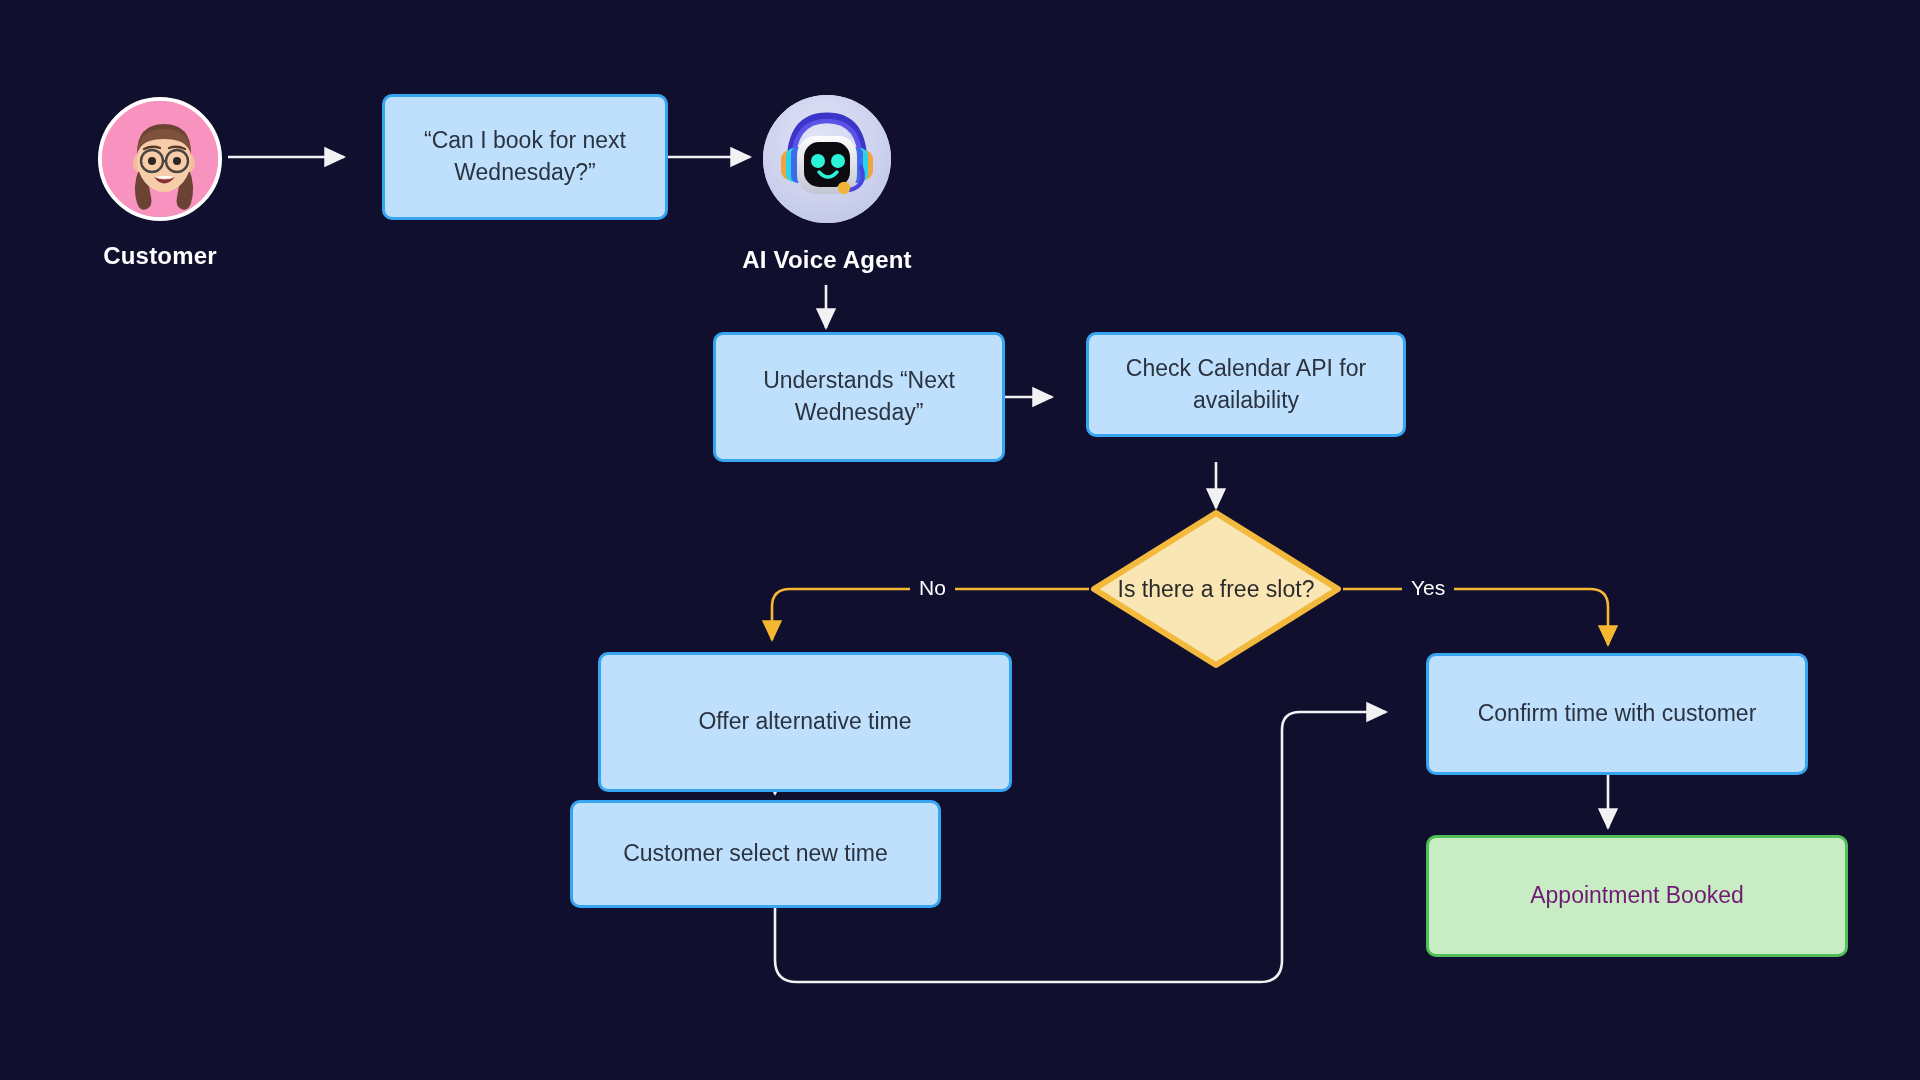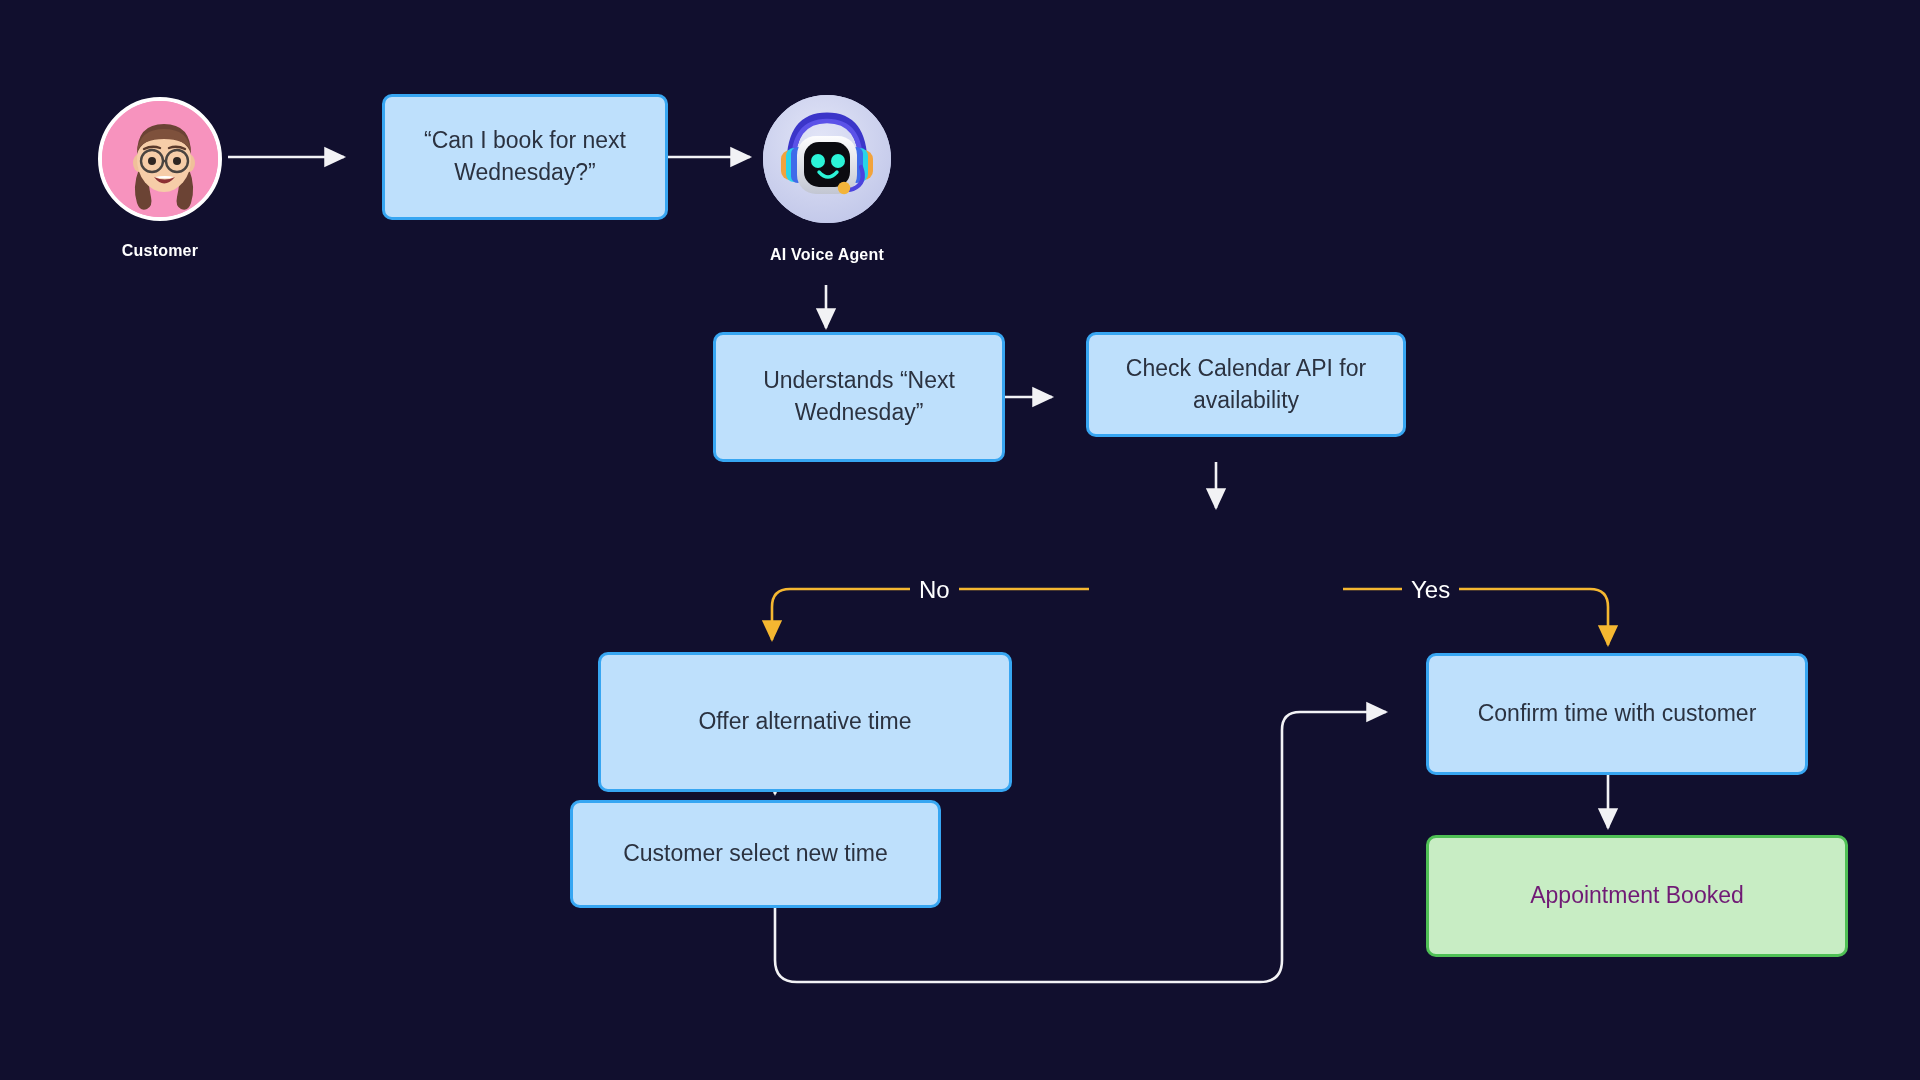--- a/index.html
+++ b/index.html
@@ -40,26 +40,26 @@
   .diamond-text {
     position:absolute; left:0; top:0;
     width:100%; height:100%;
     display:flex; align-items:center; justify-content:center;
     text-align:center; color:#2B2B2B; font-size:23px; line-height:1.4;
   }
 
   .avatar { position:absolute; border-radius:50%; overflow:hidden; }
   .avatar-label {
     position:absolute; width:260px; text-align:center;
-    color:#FFFFFF; font-size:16px; font-weight:bold; letter-spacing:.2px;
+    color:#FFFFFF; font-size:24px; font-weight:bold; letter-spacing:.2px;
   }
 
   .edge-label {
     position:absolute;
-    color:#FFFFFF; font-size:24px;
+    color:#FFFFFF; font-size:21px;
     background:#110F2E;
     padding:2px 9px;
     white-space:nowrap;
   }
 </style>
 </head>
 <body>
 
 <div id="stage">
 
@@ -190,20 +190,26 @@
   </div>
 
   <div class="node proc" style="left:683px; top:332px; width:292px; height:130px;">
     <span>Understands “Next Wednesday”</span>
   </div>
 
   <div class="node proc" style="left:1056px; top:332px; width:320px; height:105px;">
     <span>Check Calendar API for availability</span>
   </div>
 
+  <div class="diamond-wrap" style="left:1089px; top:508px; width:254px; height:162px;">
+    <svg class="diamond-shape" width="254" height="162" viewBox="0 0 254 162">
+      <path d="M127 5 L249 81 L127 157 L5 81 Z" fill="#FAE6B5" stroke="#F3B93D" stroke-width="6" stroke-linejoin="round"></path>
+    </svg>
+    <div class="diamond-text">Is there a free slot?</div>
+  </div>
 
   <div class="edge-label" style="left:910px; top:574px;">No</div>
   <div class="edge-label" style="left:1402px; top:574px;">Yes</div>
 
   <div class="node proc" style="left:568px; top:652px; width:414px; height:140px;">
     <span>Offer alternative time</span>
   </div>
 
   <div class="node proc" style="left:540px; top:800px; width:371px; height:108px;text-align:right;">
     <span>Customer select new time</span>

